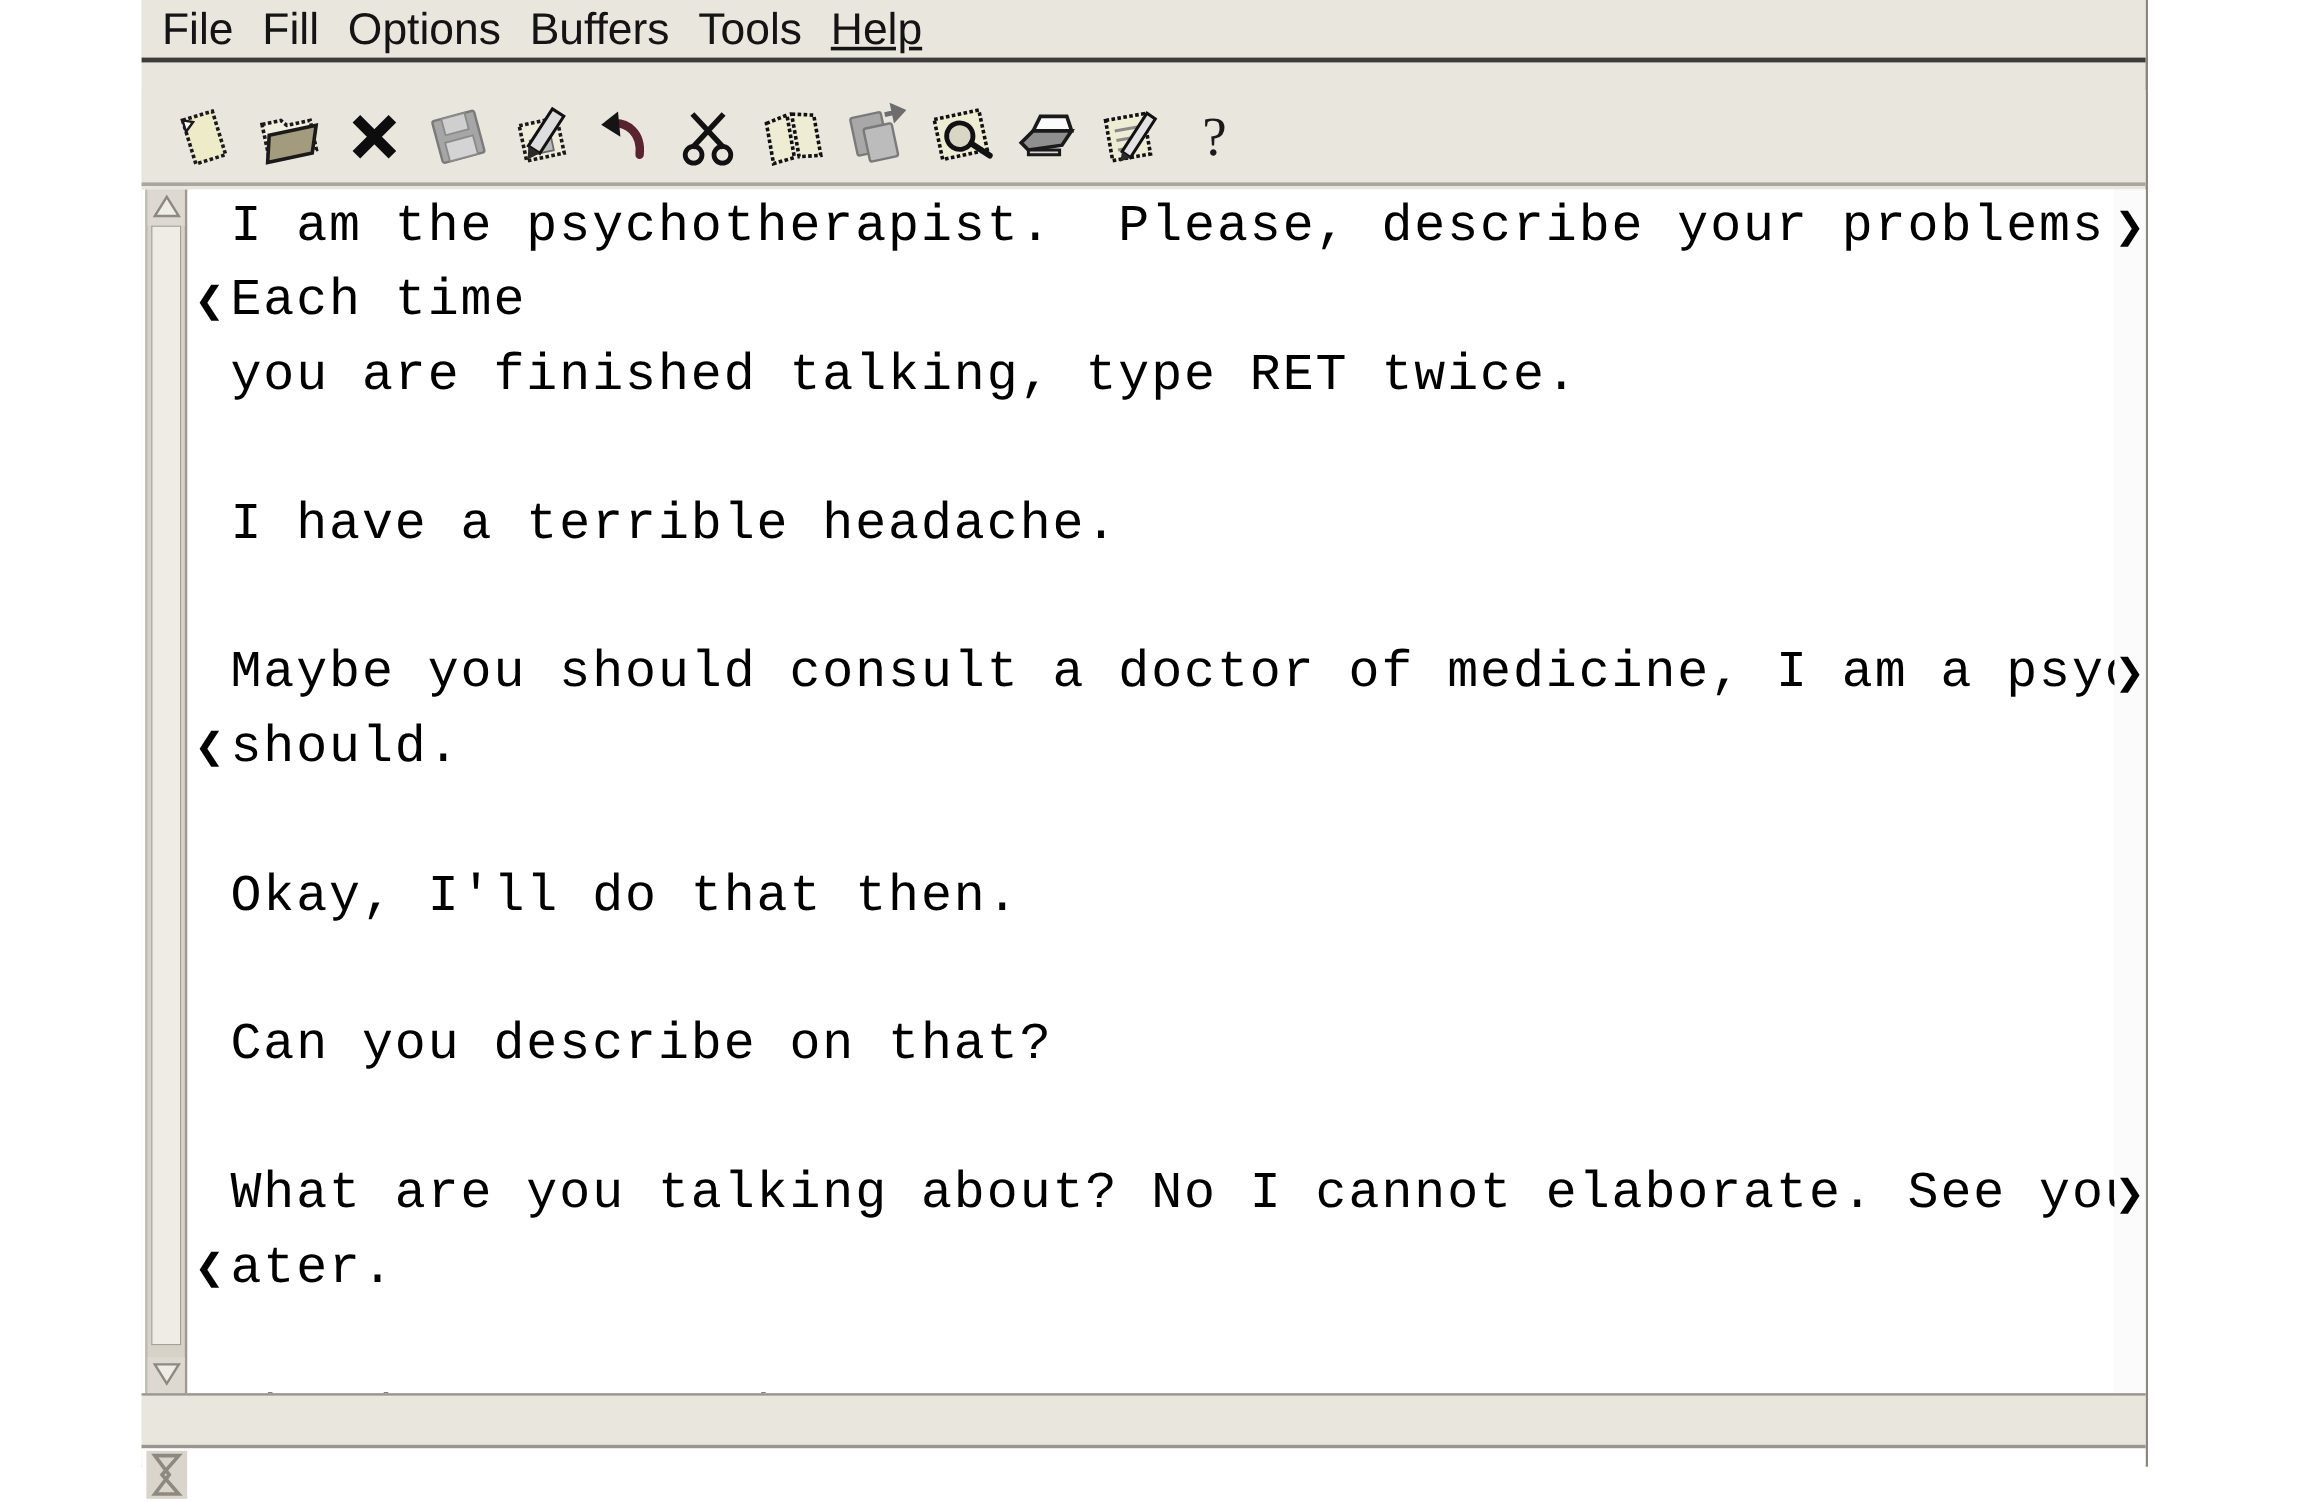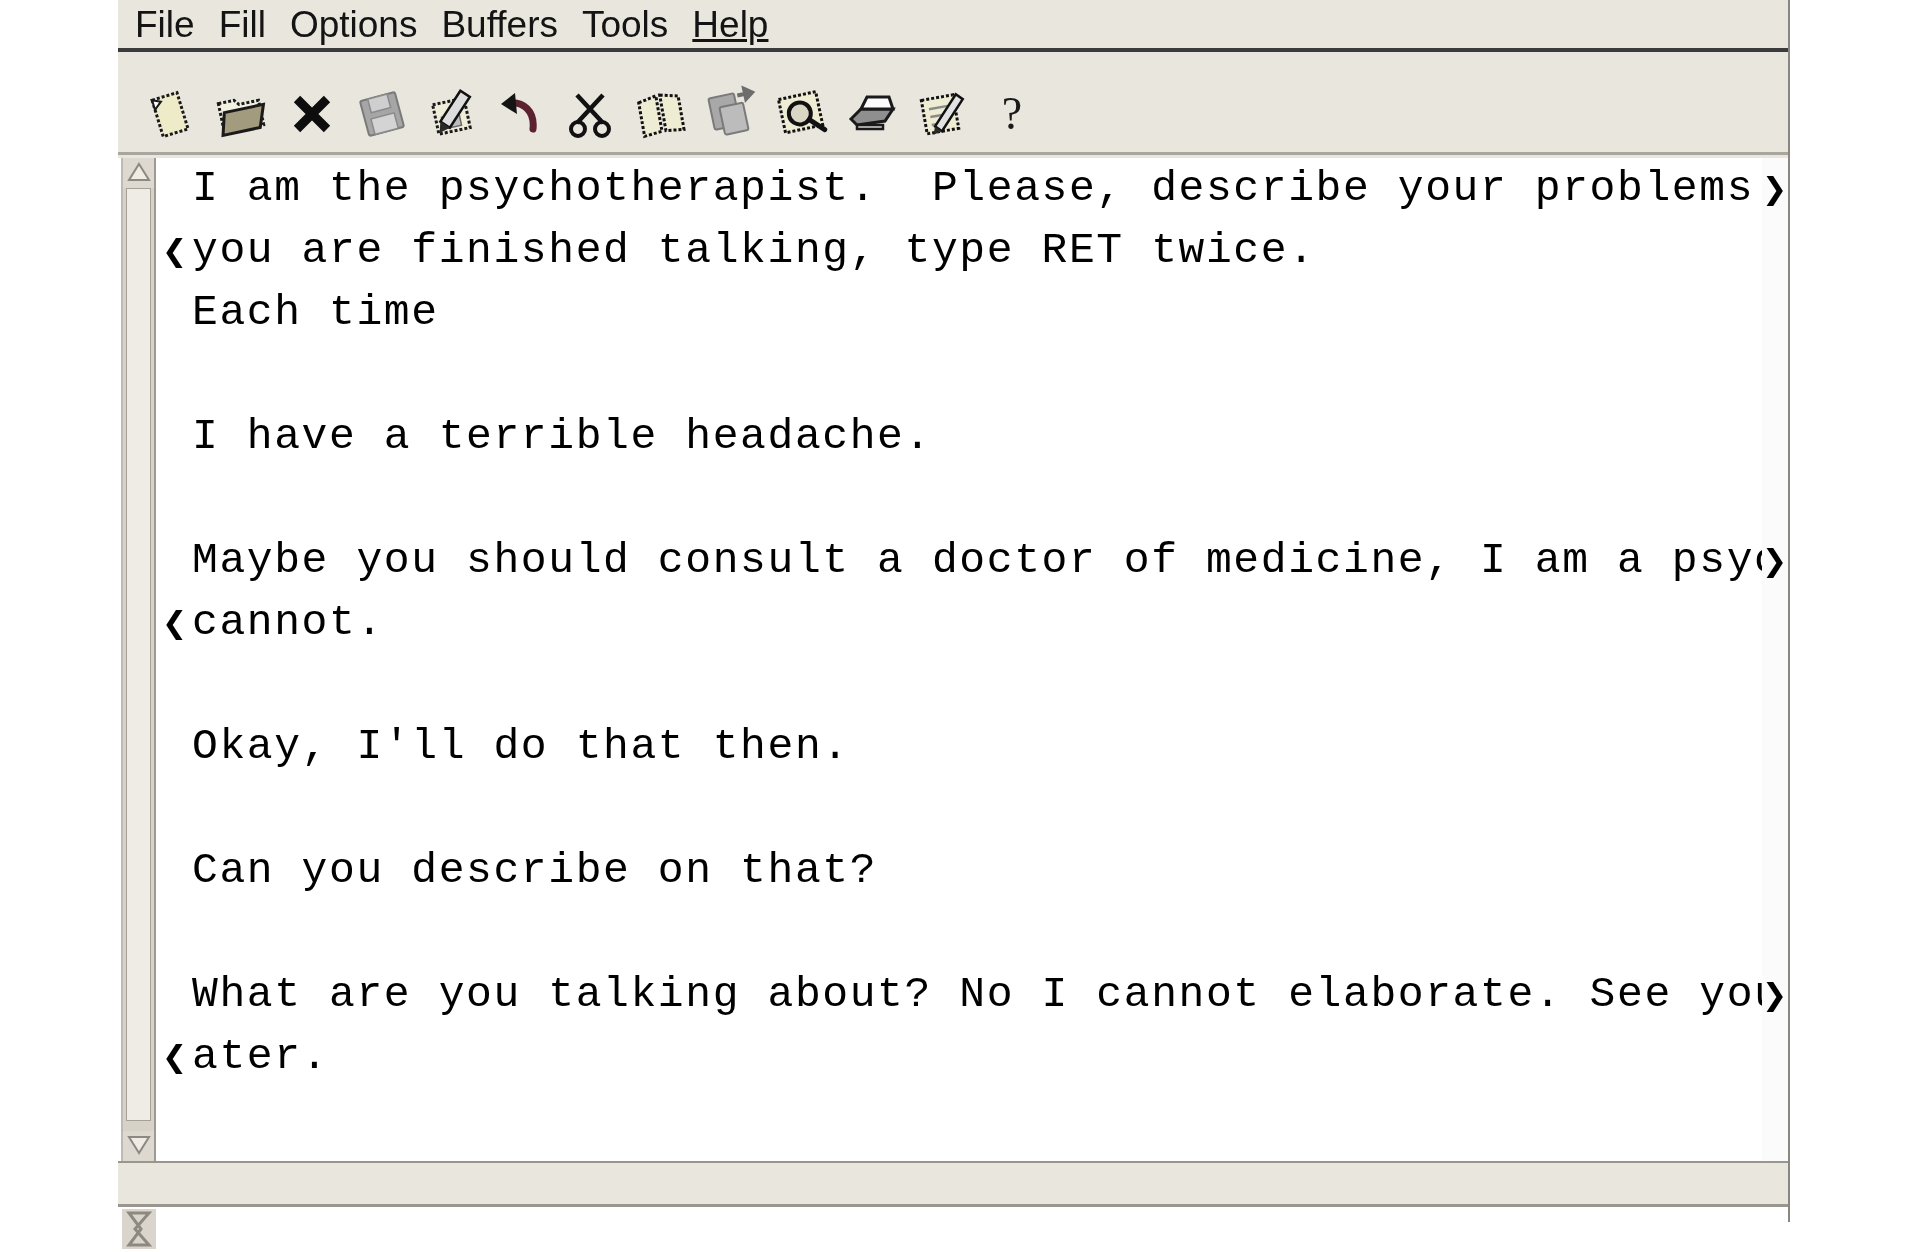--- a/index.html
+++ b/index.html
@@ -405,27 +405,27 @@
           <path d="M12 18 L2 2 L22 2 Z" fill="#efece5" stroke="#8d8981" stroke-width="2"></path>
         </svg>
       </div>
     </div>
 
     <div id="left-fringe"></div>
     <div id="right-fringe"></div>
 
     <div id="text-area">
         <div class="buf-line">I am the psychotherapist.  Please, describe your problems.</div>
+        <div class="buf-line">Each time</div>
         <div class="buf-line">you are finished talking, type RET twice.</div>
-        <div class="buf-line">Each time</div>
         <div class="buf-line"></div>
         <div class="buf-line">I have a terrible headache.</div>
         <div class="buf-line"></div>
         <div class="buf-line">Maybe you should consult a doctor of medicine, I am a psychi</div>
-        <div class="buf-line">cannot.</div>
+        <div class="buf-line">should.</div>
         <div class="buf-line"></div>
         <div class="buf-line">Okay, I'll do that then.</div>
         <div class="buf-line"></div>
         <div class="buf-line">Can you describe on that?</div>
         <div class="buf-line"></div>
         <div class="buf-line">What are you talking about? No I cannot elaborate. See you l</div>
         <div class="buf-line">ater.</div>
         <div class="buf-line"></div>
         <div class="buf-line">Why do you say that?</div>
       </div>

